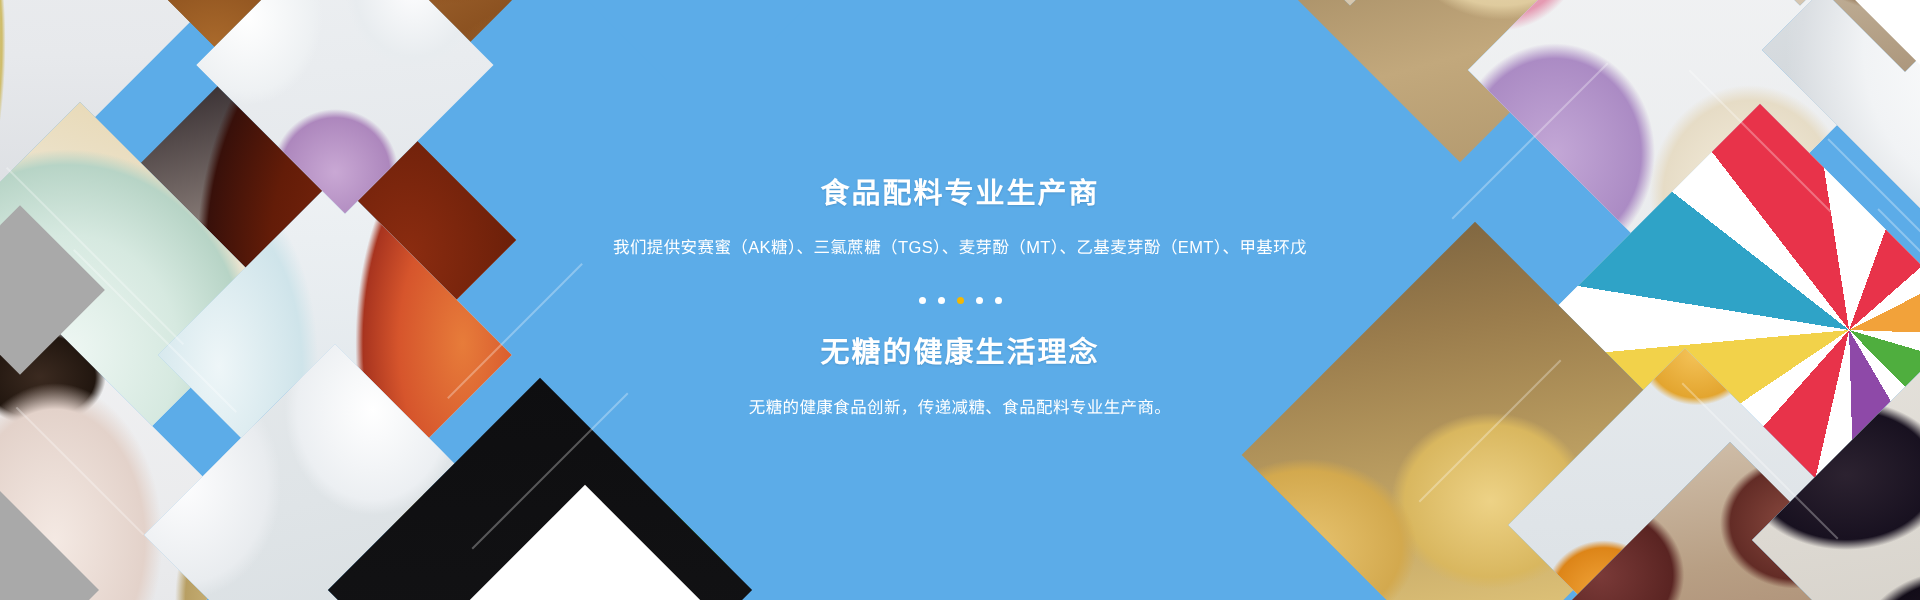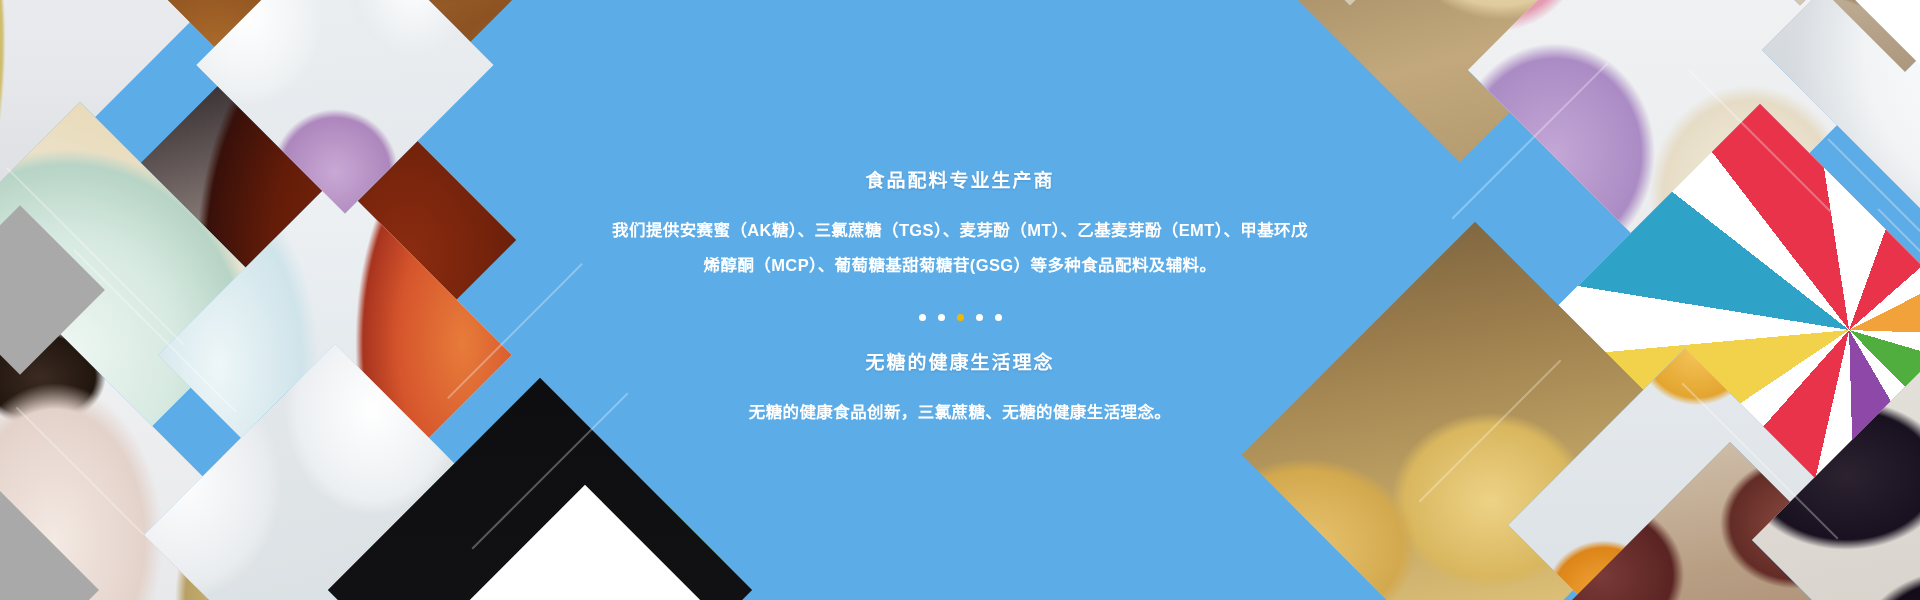--- a/index.html
+++ b/index.html
@@ -209,36 +209,35 @@
     align-items: center;
     justify-content: center;
     text-align: center;
     z-index: 20;
   }
   .block { width: 100%; }
 
   .headline {
     color: #ffffff;
     font-weight: bold;
-    font-size: 19px;
+    font-size: 29px;
     letter-spacing: 2px;
     line-height: 1.2;
     margin: 0;
     text-shadow: 0 1px 2px rgba(40,90,130,0.25);
     white-space: nowrap;
   }
 
   .para {
     color: #ffffff;
     font-size: 16.5px;
     line-height: 2.1;
     margin: 20px auto 0;
     width: 840px;
     letter-spacing: 0.4px;
-    font-weight: bold;
   }
   .para span { display: block; white-space: nowrap; }
 
   .dots {
     display: flex;
     align-items: center;
     justify-content: center;
     gap: 12px;
     margin: 30px 0 30px;
     height: 10px;
@@ -366,33 +365,32 @@
     <div style="position:absolute; left:1880px; top:-60px; width:120px; height:120px;
                 background:#ffffff; transform:rotate(45deg);"></div>
   </div>
 
   <div class="content">
 
     <div class="block">
       <h2 class="headline" style="color: rgb(255, 255, 255);">食品配料专业生产商</h2>
       <p class="para" style="color: rgb(255, 255, 255);">
         <span>我们提供安赛蜜（AK糖）、三氯蔗糖（TGS）、麦芽酚（MT）、乙基麦芽酚（EMT）、甲基环戊</span>
-        <span>烯醇酮（MCP）、葡萄糖基甜菊糖苷(GSG）等多种食品配料及辅料。</span>
       </p>
     </div>
 
     <div class="dots">
       <span class="dot"></span>
       <span class="dot"></span>
       <span class="dot accent" style="background: rgb(242, 183, 5);"></span>
       <span class="dot"></span>
       <span class="dot"></span>
     </div>
 
     <div class="block">
       <h2 class="headline" style="color: rgb(255, 255, 255);">无糖的健康生活理念</h2>
       <p class="para" style="color: rgb(255, 255, 255);">
-        <span>无糖的健康食品创新，三氯蔗糖、无糖的健康生活理念。</span>
+        <span>无糖的健康食品创新，传递减糖、食品配料专业生产商。</span>
       </p>
     </div>
 
   </div>
 </div>
 
 </body></html>

